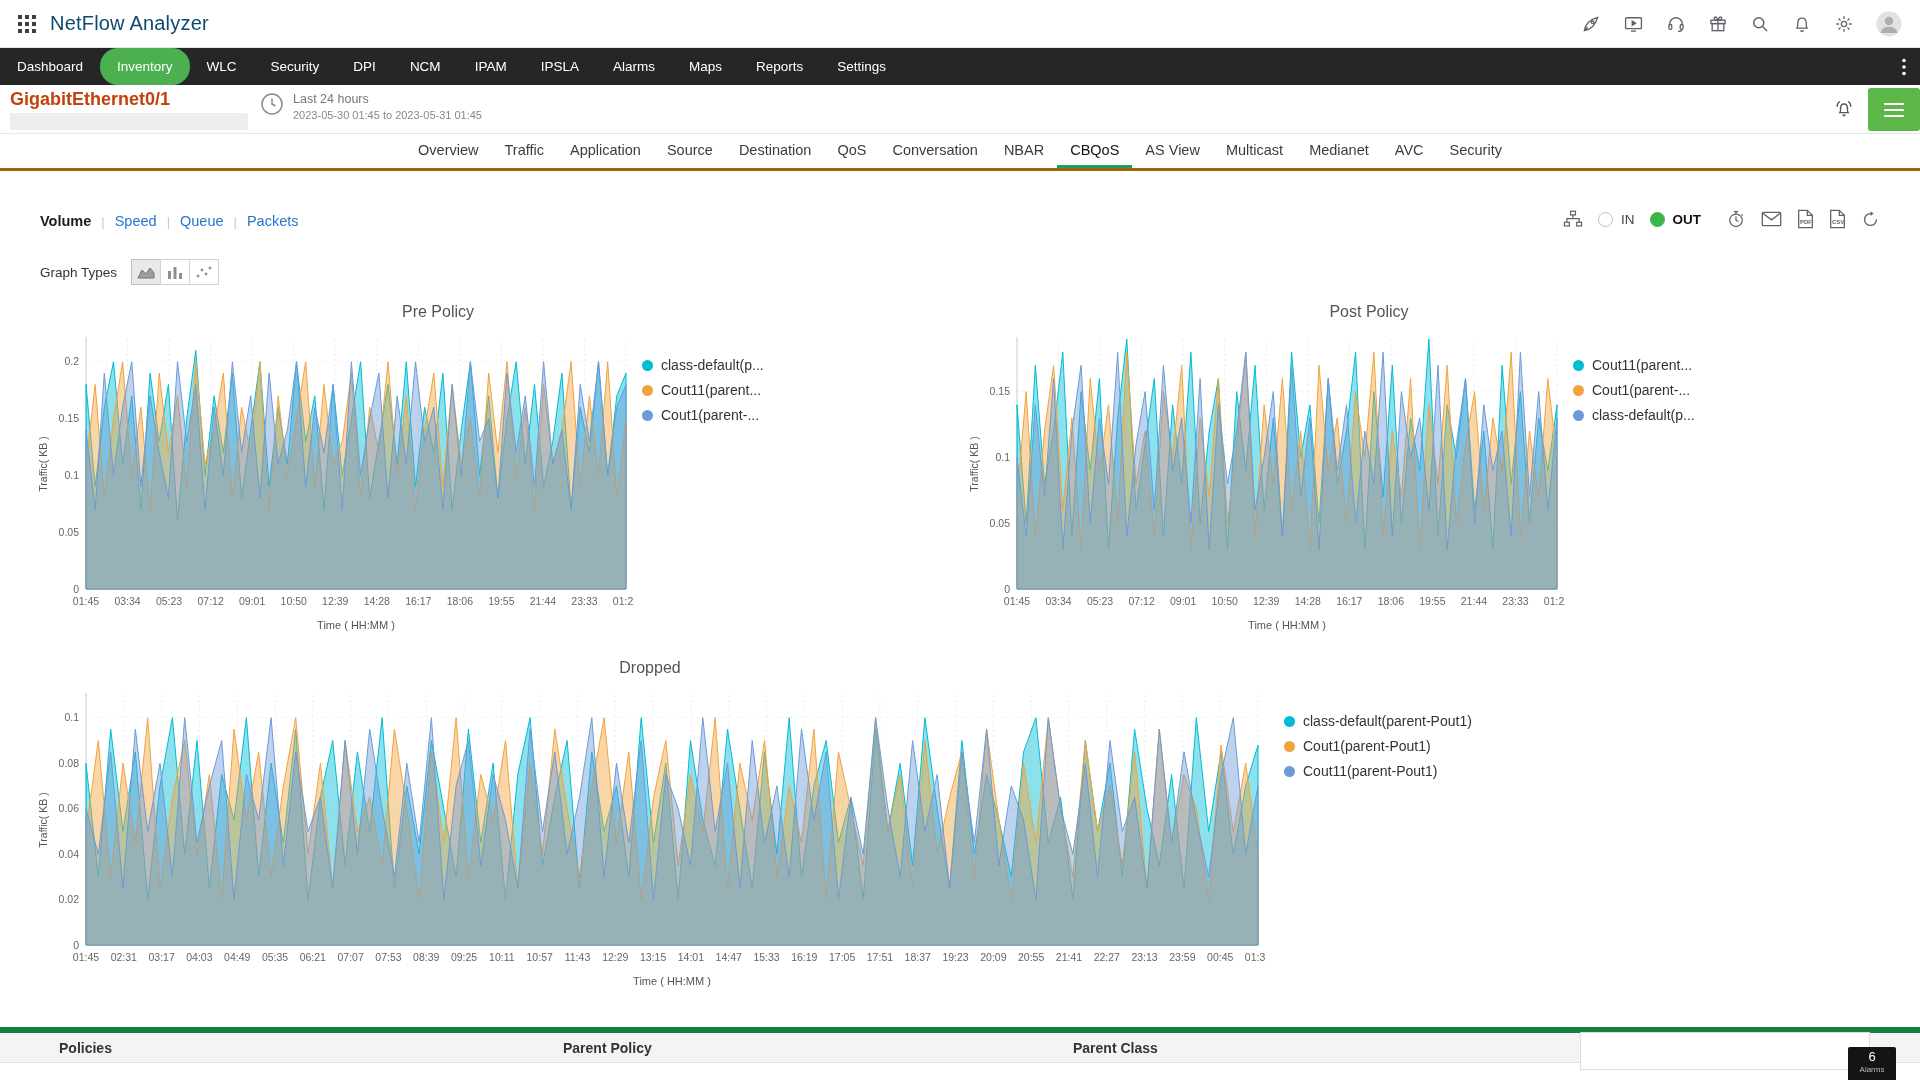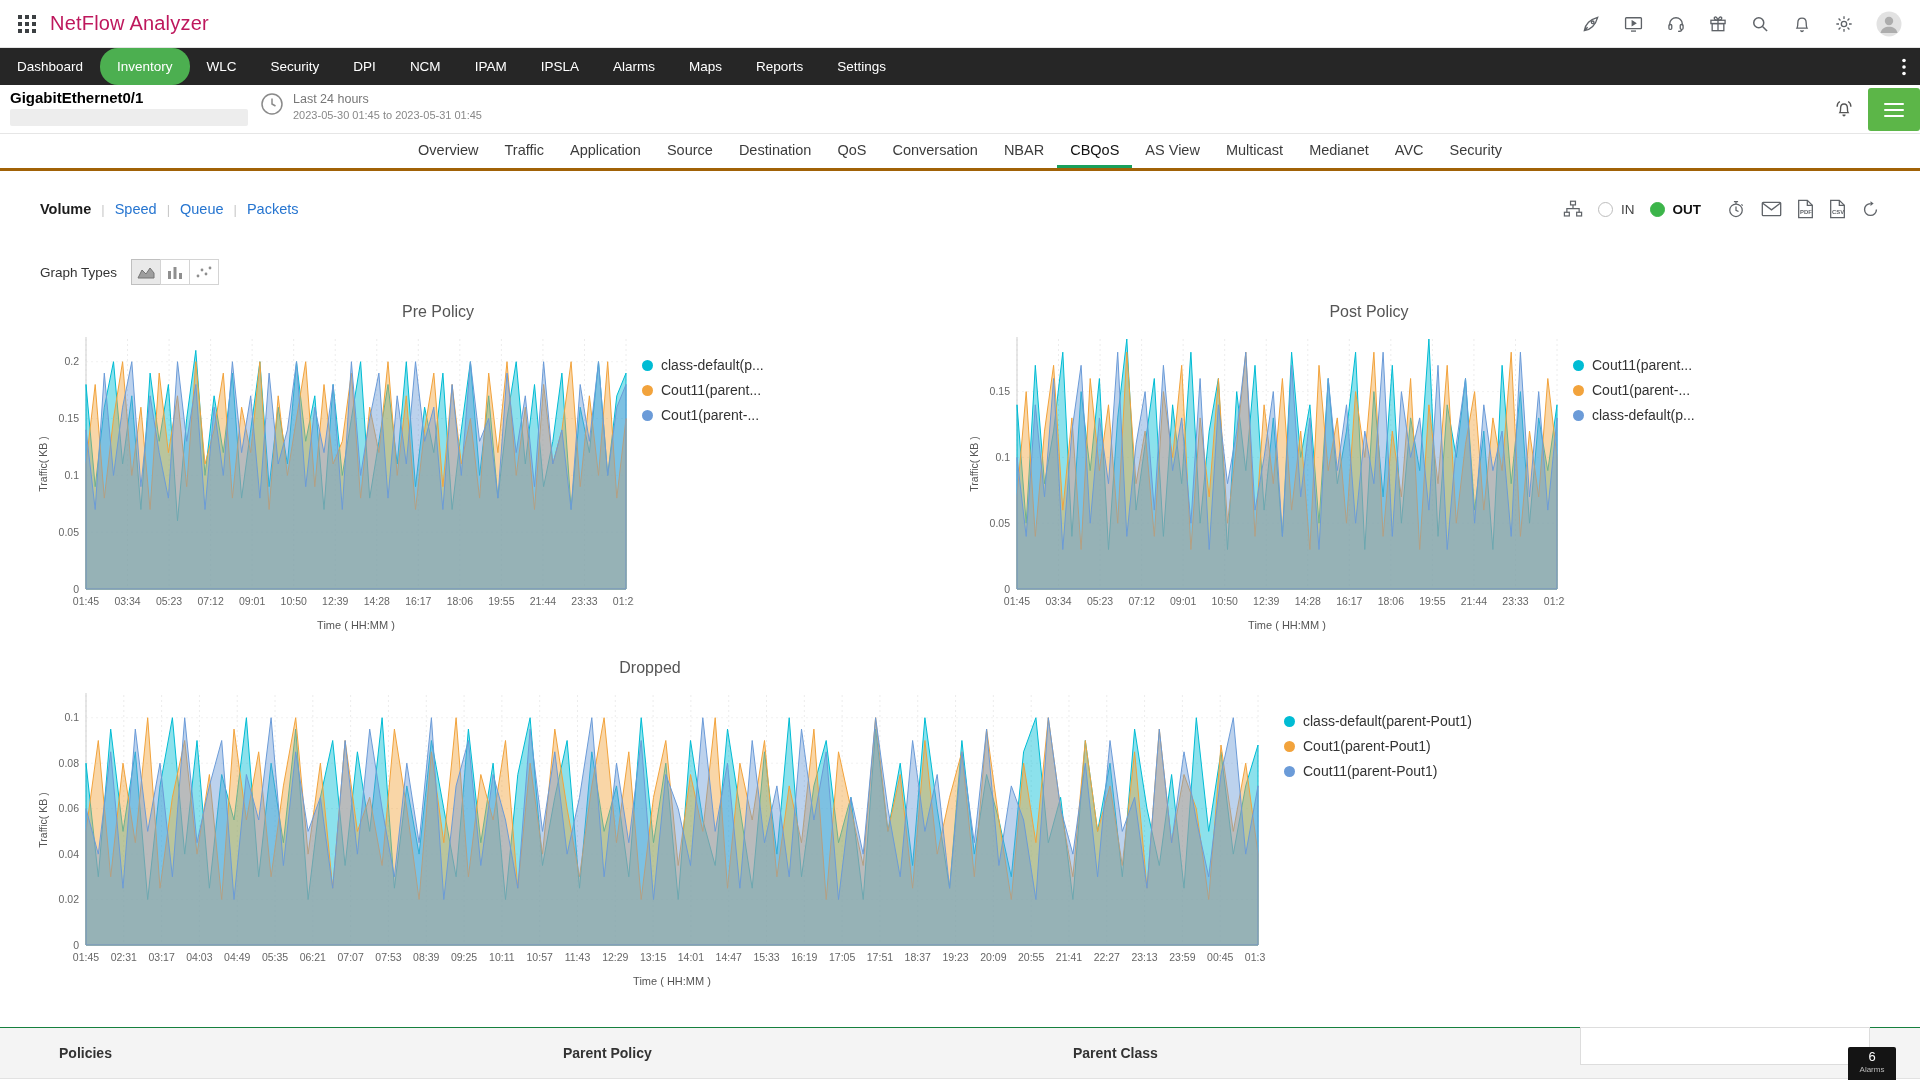--- a/index.html
+++ b/index.html
@@ -1,51 +1,51 @@
 <!DOCTYPE html>
 <html><head>
 <meta charset="utf-8">
 <style>
   * { margin:0; padding:0; box-sizing:border-box; }
   html,body { width:1920px; height:1080px; }
   body { font-family:"Liberation Sans", sans-serif; background:#fff; overflow:hidden; position:relative; color:#333; }
 
   
   .topbar { height:48px; display:flex; align-items:center; padding:0 18px; background:#fff; border-bottom:1px solid #e4e4e4; }
-  .topbar .app-title { font-size:20px; font-weight:500; color:#be185d; margin-left:14px; letter-spacing:.2px; }
+  .topbar .app-title { font-size:20px; font-weight:500; color:#0c4a6e; margin-left:14px; letter-spacing:.2px; }
   .topbar-right { margin-left:auto; display:flex; align-items:center; gap:22px; }
   .icon-btn { display:inline-flex; align-items:center; justify-content:center; cursor:pointer; }
   .icon-btn svg { display:block; }
 
   
   .navbar { height:37px; background:#262626; display:flex; align-items:stretch; }
   .nav-item { display:flex; align-items:center; padding:0 17px; color:#fff; font-size:13.5px; cursor:pointer; }
   .nav-item.active { background:#4caf50;border-radius:18px; }
   .nav-overflow { margin-left:auto; display:flex; align-items:center; padding:0 14px; cursor:pointer; }
 
   
   .subheader { height:49px; border-bottom:1px solid #e6e6e6; position:relative; display:flex; align-items:center; }
   .iface-wrap { position:absolute; left:10px; top:4px; width:250px; }
-  .iface-name { font-size:15px; font-weight:bold; color:#000000; }
+  .iface-name { font-size:18px; font-weight:bold; color:#c2410c; }
   .iface-input { margin-top:3px; width:238px; height:17px; background:#ededed; border-radius:2px; }
   .timerange { position:absolute; left:260px; top:7px; display:flex; align-items:flex-start; gap:9px; }
   .time-label { font-size:12.5px; color:#777; }
   .time-detail { font-size:11px; color:#888; margin-top:3px; }
   .sub-right { position:absolute; right:64px; top:0; height:100%; display:flex; align-items:center; }
   .menu-btn { position:absolute; right:0; top:3px; width:52px; height:43px; background:#5cb648; border-radius:3px; display:flex; align-items:center; justify-content:center; cursor:pointer; }
   .menu-btn .bars { width:20px; }
   .menu-btn .bars div { height:2px; background:#fff; margin:4px 0; border-radius:1px; }
 
   
   .tabrow { height:37px; border-bottom:3px solid #a16207; display:flex; justify-content:center; align-items:stretch; }
   .tab { display:flex; align-items:center; padding:0 13px; font-size:14.5px; color:#3c3c3c; cursor:pointer; border-bottom:3px solid transparent; }
   .tab.active { color:#111; border-bottom-color:#19a05c; font-weight:500; }
 
   
-  .toolbar { margin-top:18px; height:40px; display:flex; align-items:center; padding:0 40px; }
+  .toolbar { margin-top:18px; height:40px; display:flex; align-items:flex-end; padding:0 40px; }
   .view-link { font-size:14.5px; color:#2675d0; cursor:pointer; }
   .view-link.active { color:#1c1c1c; font-weight:600; cursor:default; }
   .view-sep { color:#c9c9c9; margin:0 10px; font-size:13px; }
   .toolbar-right { margin-left:auto; display:flex; align-items:center; gap:15px; }
   .radio { width:15px; height:15px; border-radius:50%; border:1.5px solid #bdbdbd; display:inline-block; cursor:pointer; }
   .radio.on { background:#3cb54a; border-color:#3cb54a; }
   .io-label { font-size:13.5px; color:#444; margin-left:-7px; }
   .io-label.bold { font-weight:bold; color:#111; }
 
   
@@ -66,21 +66,21 @@
   .chart-title { text-align:center; font-size:16px; color:#555; height:24px; }
   .chart-flex { display:flex; align-items:flex-start; }
   .legend { margin-top:30px; margin-left:8px; min-width:200px; }
   .legend-item { display:flex; align-items:center; margin-bottom:9px; cursor:pointer; }
   .legend-dot { width:11px; height:11px; border-radius:50%; display:inline-block; margin-right:8px; flex:none; }
   .legend-label { font-size:14px; color:#333; white-space:nowrap; }
   svg text { font-family:"Liberation Sans", sans-serif; }
 
   
   .table-wrap { margin-top:20px; position:relative; }
-  .table-header { height:52px; background:#f4f4f4; border-top:1px solid #15803d; border-bottom:1px solid #e2e2e2; position:relative; }
+  .table-header { height:36px; background:#f4f4f4; border-top:6px solid #15803d; border-bottom:1px solid #e2e2e2; position:relative; }
   .th { position:absolute; top:0; height:100%; display:flex; align-items:center; font-size:14px; font-weight:bold; color:#333; }
   .th1 { left:59px; } .th2 { left:563px; } .th3 { left:1073px; }
   .th-search { position:absolute; right:50px; top:-1px; width:290px; height:38px; background:#fff; border:1px solid #ddd; }
 
   
   .alarms-badge { position:absolute; right:24px; bottom:0; width:48px; height:33px; background:#141414; color:#fff; text-align:center; cursor:pointer; border-radius:2px 2px 0 0; }
   .alarms-count { font-size:13px; line-height:16px; padding-top:2px; }
   .alarms-text { font-size:8px; color:#bbb; line-height:9px; }
 </style>
 </head>

